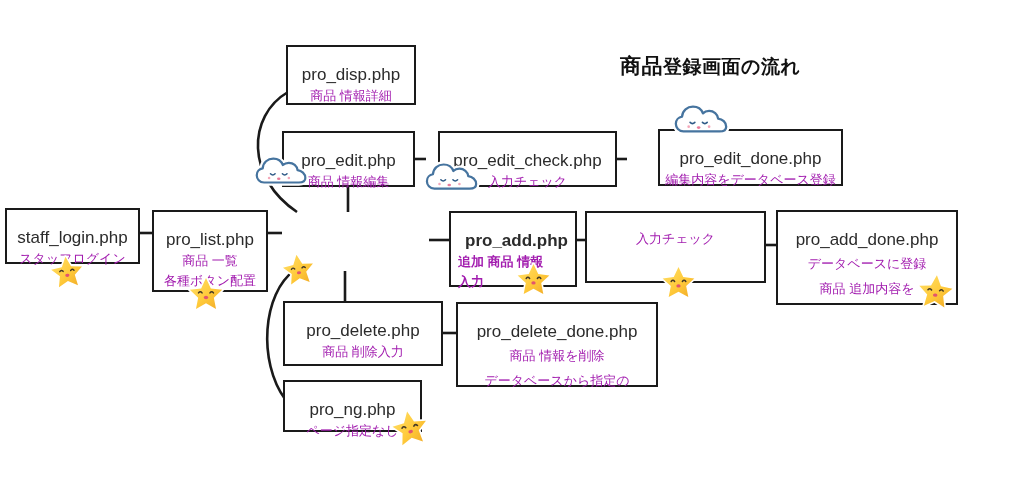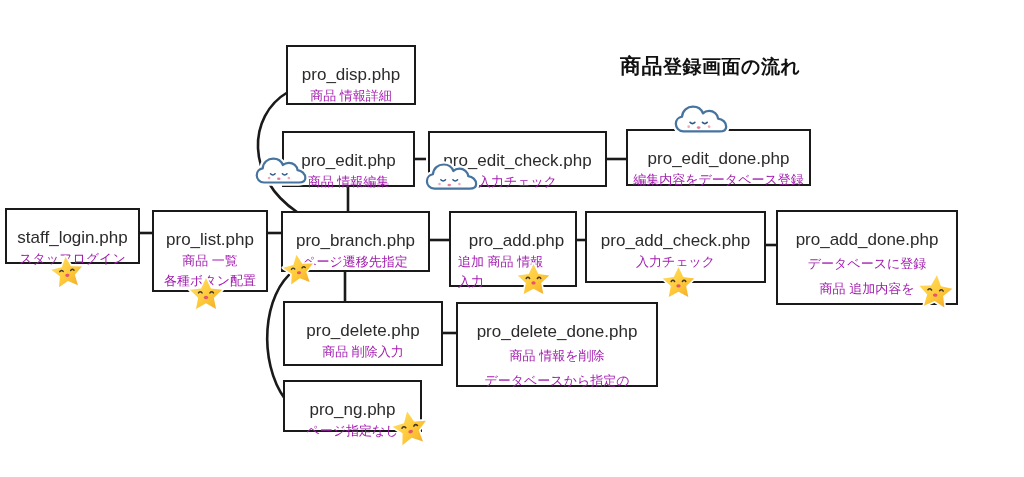--- a/index.html
+++ b/index.html
@@ -8,21 +8,21 @@
   #wires{position:absolute;left:0;top:0;width:1024px;height:477px;z-index:1;}
   .node{
     position:absolute;box-sizing:border-box;background:#ffffff;
     border:2.5px solid #1a1a1a;z-index:2;text-align:center;
     display:flex;flex-direction:column;justify-content:flex-start;
     padding-top:16px;
   }
   .node .file{font-size:17px;color:#2b2b2b;line-height:23px;white-space:nowrap;}
   .node .desc{font-size:13px;color:#a21caf;line-height:20px;white-space:nowrap;}
   .node.roomy .desc{line-height:25px;}
-  .node.left-desc{text-align:left;padding-left:7px;}
+  .node.left-desc{text-align:left;padding-left:7px;font-weight:bold;}
   .node.left-desc .file{text-align:center;padding-left:0;}
   #diagram-title{
     position:absolute;left:620px;top:36px;z-index:2;
     font-weight:bold;color:#111;font-size:19px;letter-spacing:0.5px;white-space:nowrap;margin-top:16px;
   }
   #diagram-title .big{font-size:21px;}
   .sticker{position:absolute;z-index:3;pointer-events:none;}
   .sticker svg{display:block;}
 </style>
 </head>
@@ -88,43 +88,38 @@
   <div class="node" style="left:286px;top:45px;width:130px;height:60px">
     <div class="file">pro_disp.php</div>
     <div class="desc">商品 情報詳細</div>
   </div>
 
   <div class="node" style="left:282px;top:131px;width:133px;height:56px">
     <div class="file">pro_edit.php</div>
     <div class="desc">商品 情報編集</div>
   </div>
 
-  <div class="node" style="left:428px;top:131px;width:179px;height:56px">
+  <div class="node" style="left:438px;top:131px;width:179px;height:56px">
     <div class="file">pro_edit_check.php</div>
     <div class="desc">入力チェック</div>
   </div>
 
-  <div class="node" style="left:626px;top:129px;width:185px;height:57px">
+  <div class="node" style="left:658px;top:129px;width:185px;height:57px">
     <div class="file">pro_edit_done.php</div>
     <div class="desc">編集内容をデータベース登録</div>
   </div>
 
-  <div class="node" style="left:281px;top:211px;width:149px;height:61px">
-    <div class="file">pro_branch.php</div>
-    <div class="desc">ページ遷移先指定</div>
-  </div>
 
   <div class="node left-desc" style="left:449px;top:211px;width:128px;height:76px">
     <div class="file">pro_add.php</div>
     <div class="desc">追加 商品 情報</div>
     <div class="desc">入力</div>
   </div>
 
   <div class="node" style="left:585px;top:211px;width:181px;height:72px">
-    <div class="file">pro_add_check.php</div>
     <div class="desc">入力チェック</div>
   </div>
 
   <div class="node roomy" style="left:776px;top:210px;width:182px;height:95px">
     <div class="file">pro_add_done.php</div>
     <div class="desc">データベースに登録</div>
     <div class="desc">商品 追加内容を</div>
   </div>
 
   <div class="node" style="left:283px;top:301px;width:160px;height:65px">

